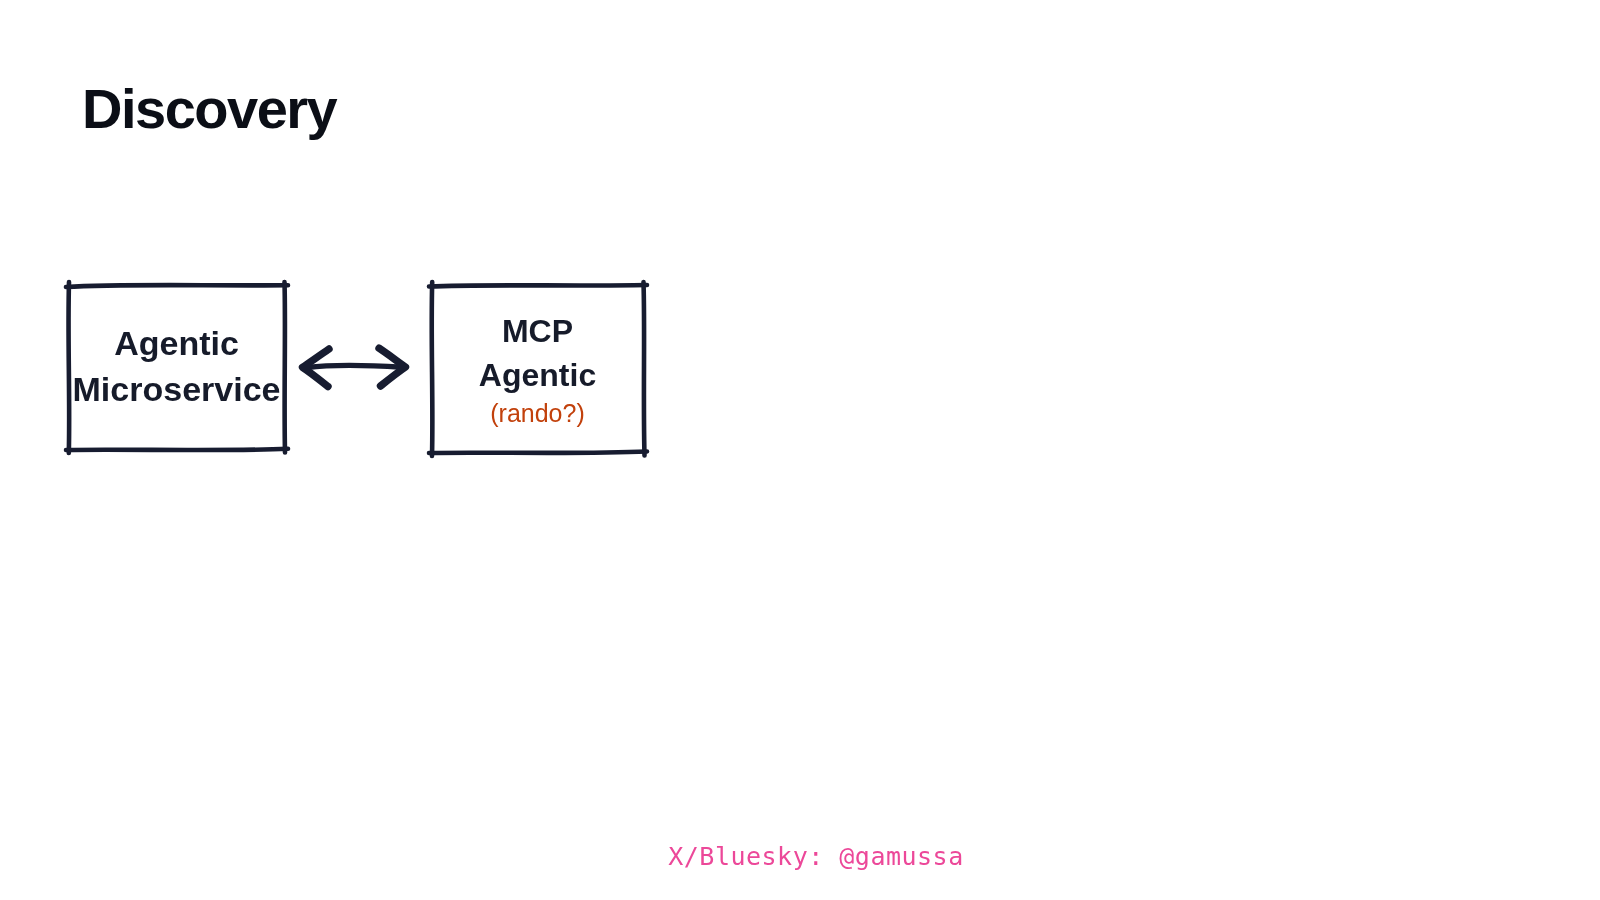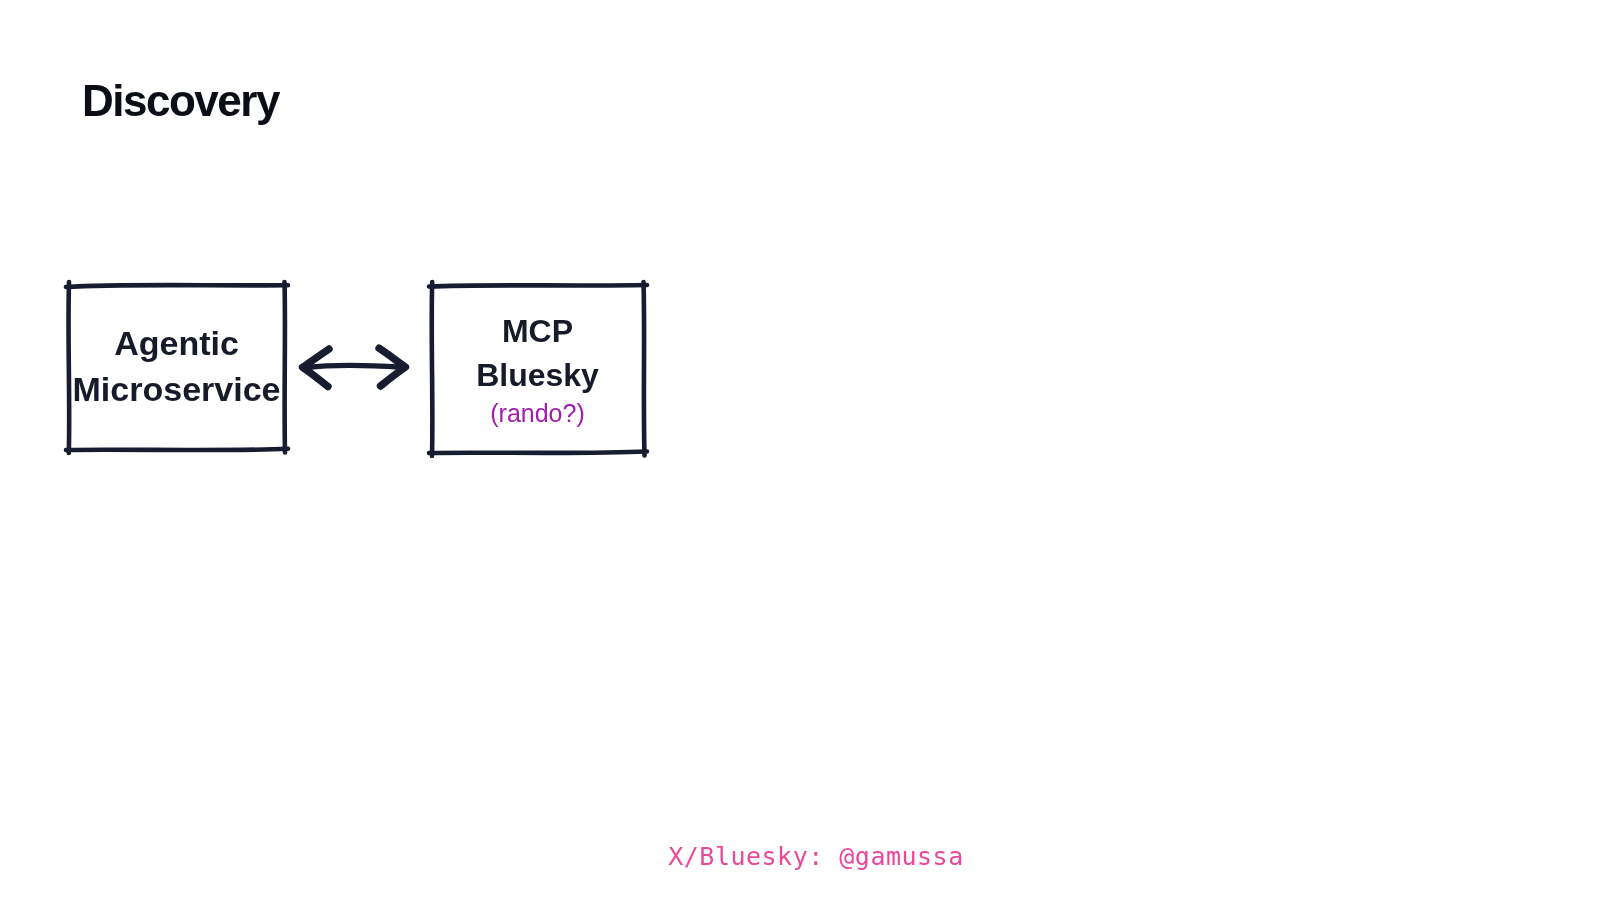--- a/index.html
+++ b/index.html
@@ -10,21 +10,21 @@
     color: #14161f;
     position: relative;
     overflow: hidden;
   }
   .slide { position: absolute; inset: 0; }
 
   .slide-title {
     position: absolute;
     left: 82px;
     top: 76px;
-    font-size: 44px;
+    font-size: 56px;
     font-weight: 800;
     letter-spacing: -1.5px;
     color: #0b0e16;
   }
 
   
   .sketch-box {
     position: absolute;
     display: flex;
     flex-direction: column;
@@ -54,21 +54,21 @@
     font-size: 32px;
     font-weight: 700;
     line-height: 1.38;
     color: #161b2a;
     white-space: pre-line;
   }
   .box-subtitle {
     position: relative;
     font-size: 25px;
     font-weight: 400;
-    color: #a21caf;
+    color: #c2410c;
     margin-top: 2px;
   }
 
   .arrow-wrap {
     position: absolute;
     left: 295px;
     top: 339px;
     width: 118px;
     height: 56px;
   }
@@ -144,21 +144,21 @@
   <div class="sketch-box box-mcp">
     <svg class="border-sketch" viewBox="0 0 225 181" preserveAspectRatio="none">
       <g fill="none" stroke="#171c30" stroke-width="4.6" stroke-linecap="round" stroke-linejoin="round">
         <path d="M4,8.5 C60,6 150,8.5 222,7"></path>
         <path d="M218.5,4 C220,52 218,122 219.5,177.5"></path>
         <path d="M222,173.5 C155,176.5 58,173.8 4,175"></path>
         <path d="M7.2,4 C5.6,60 8.4,124 7,178"></path>
       </g>
     </svg>
     <div class="box-title">MCP
-Bluesky</div>
+Agentic</div>
     <div class="box-subtitle">(rando?)</div>
   </div>
 
   <div class="qa">
   </div>
 
   <div class="footer">X/Bluesky: @gamussa</div>
 
 </div>
 

